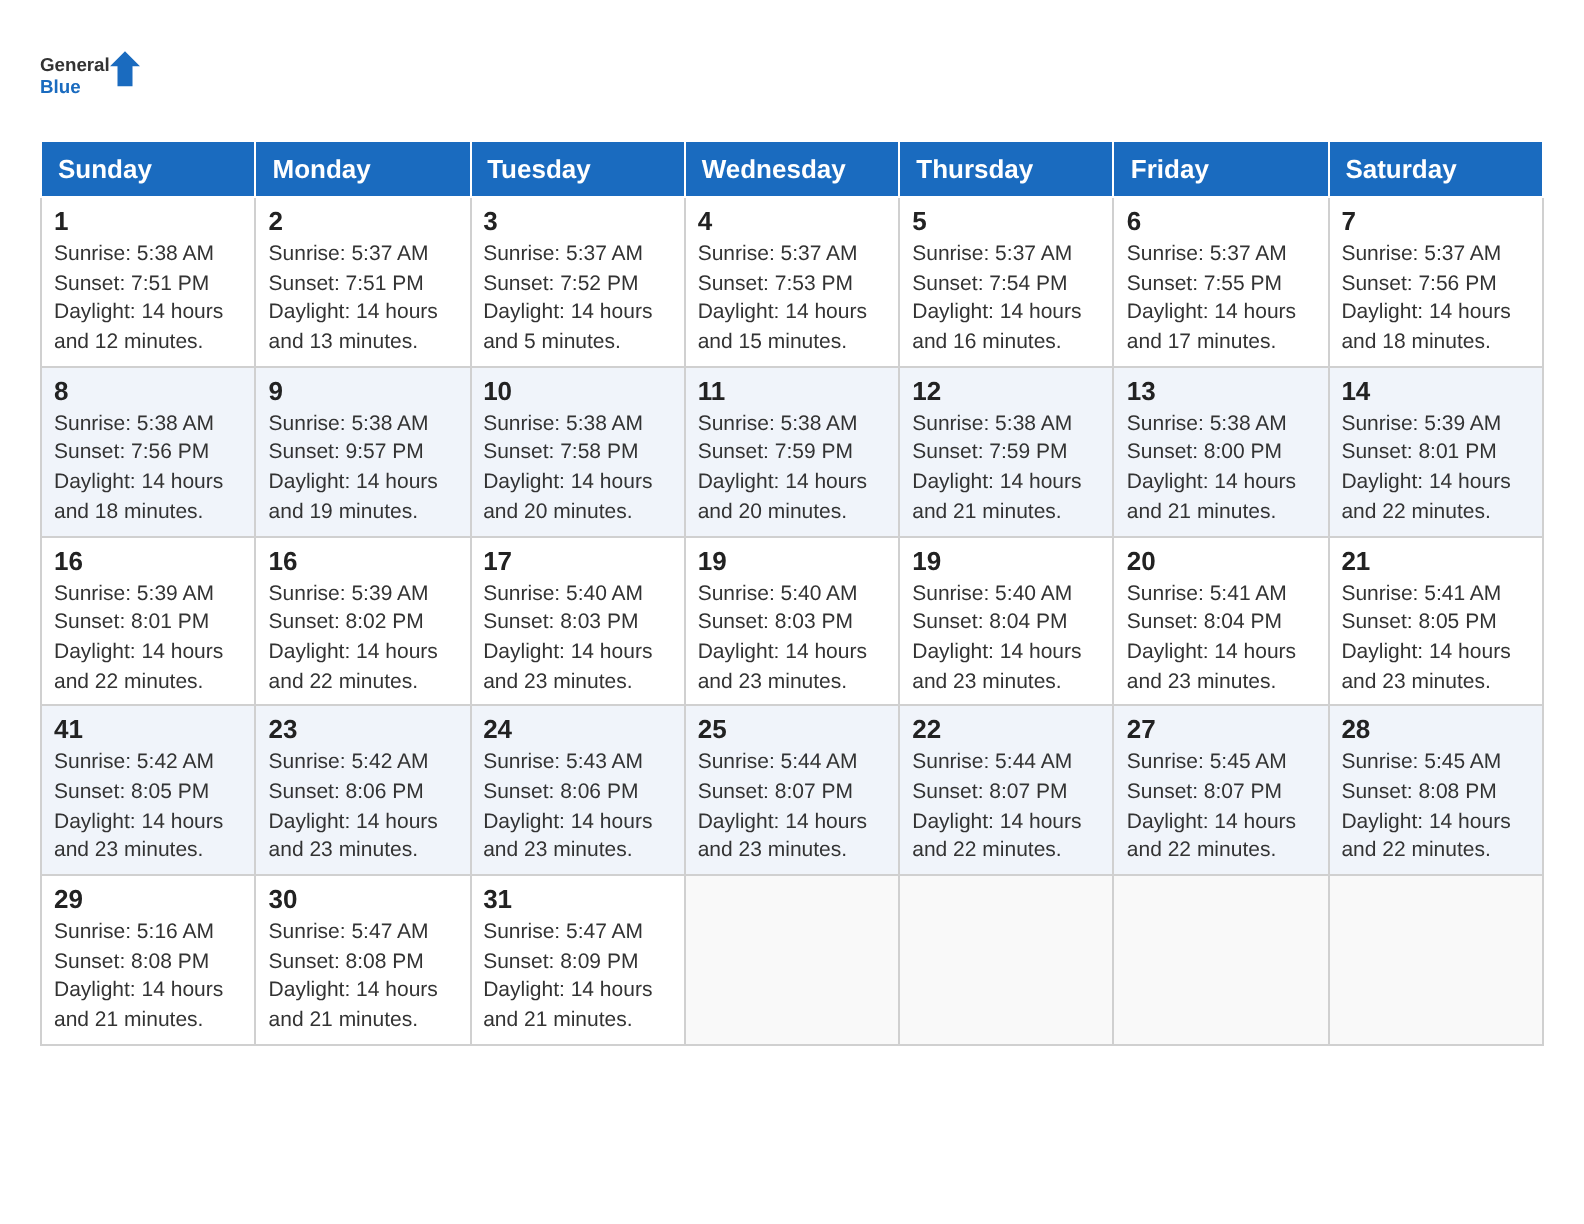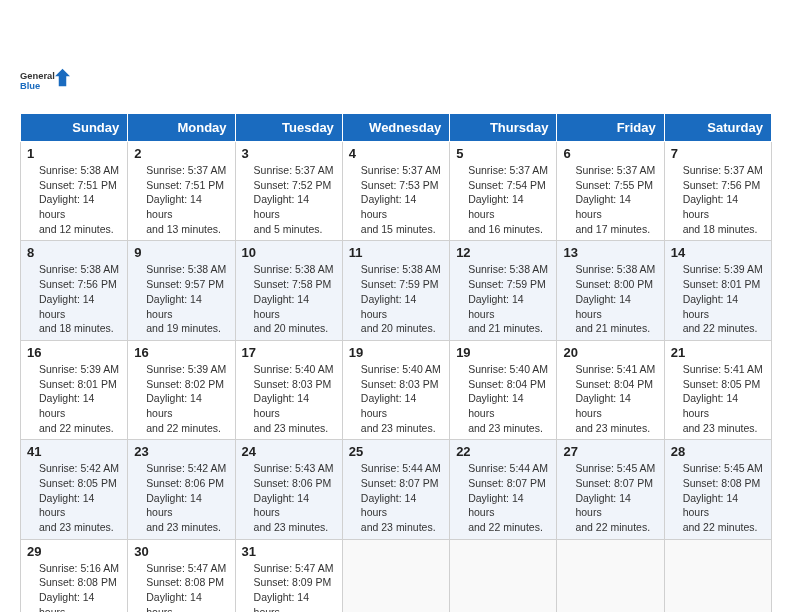--- a/index.html
+++ b/index.html
@@ -12,21 +12,20 @@
     }
     .header-area {
       display: flex;
       justify-content: space-between;
       align-items: flex-start;
       margin-bottom: 10px;
     }
     .logo {
       display: flex;
       align-items: flex-end;
-      margin-top: 43px;
     }
     .title-area {
       text-align: right;
     }
     .main-title {
       font-size: 32px;
       font-weight: bold;
       color: #333;
     }
     .subtitle {
@@ -35,21 +34,21 @@
     }
     .calendar {
       width: 100%;
       border-collapse: collapse;
       font-size: 11px;
     }
     .calendar th {
       background-color: #1a6bbf;
       color: #fff;
       padding: 6px 8px;
-      text-align: right;
+      text-align: left;
       font-size: 13px;
       font-weight: bold;
       border: 1px solid #fff;
     }
     .calendar td {
       border: 1px solid #d0d0d0;
       padding: 4px 6px;
       vertical-align: top;
       width: calc(100% / 7);
       min-height: 80px;
@@ -62,21 +61,20 @@
       font-size: 13px;
       font-weight: bold;
       color: #222;
       display: block;
       margin-bottom: 2px;
     }
     .day-info {
       color: #333;
       font-size: 10.5px;
       line-height: 1.4;
-      margin-left: 12px;
     }
     .empty-cell {
       background: #f9f9f9 !important;
     }
   </style>
 </head>
 <body>
 
 <div class="header-area">
   <div class="logo">

